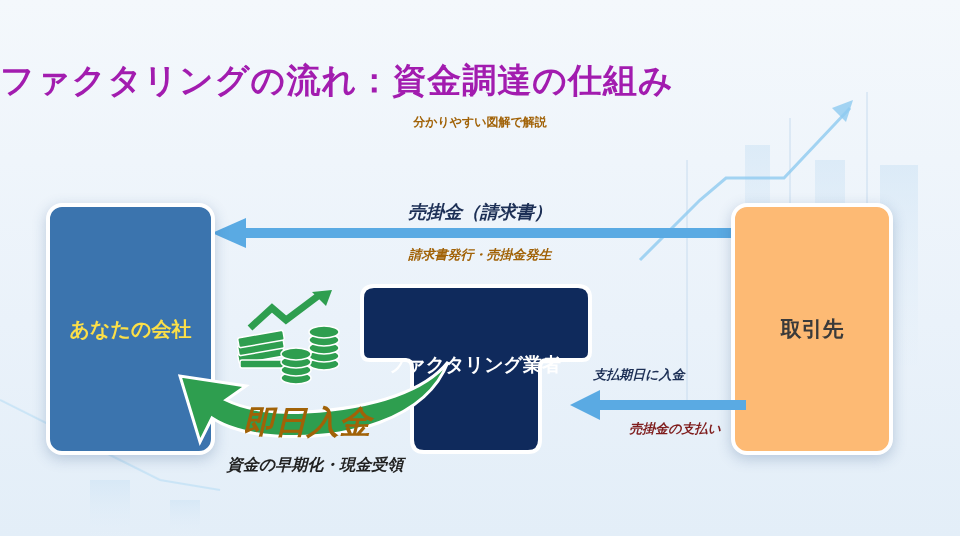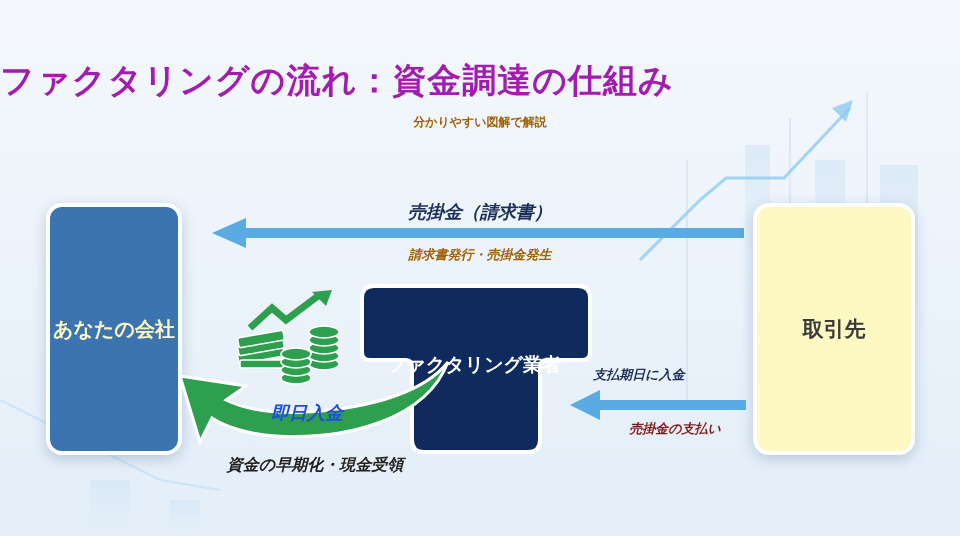--- a/index.html
+++ b/index.html
@@ -20,41 +20,41 @@
     text-align: center; font-size: 12px; font-weight: bold;
     color: #a16207;
   }
   .box {
     position: absolute; border-radius: 16px;
     display: flex; align-items: center; justify-content: center;
     font-weight: bold; border: 4px solid #ffffff;
     box-shadow: 0 4px 14px rgba(40,80,130,0.25);
   }
   .box-company {
-    left: 46px; top: 203px; width: 136px; height: 252px;
-    background: #3b74ae; color: #fef9c3; font-size: 20px;
+    left: 46px; top: 203px; width: 169px; height: 252px;
+    background: #3b74ae; color: #fde047; font-size: 20px;
   }
   .box-client {
-    left: 753px; top: 203px; width: 162px; height: 252px;
-    background: #fef9c3; color: #3a3a3a; font-size: 21px;
+    left: 731px; top: 203px; width: 162px; height: 252px;
+    background: #fdba74; color: #3a3a3a; font-size: 21px;
   }
   .factor-shape { position: absolute; left: 360px; top: 284px; }
   .factor-label {
     position: absolute; left: 362px; top: 308px; width: 224px;
     text-align: center; color: #ffffff; font-size: 19px; font-weight: bold; margin-top: 44px;
   }
   .arrow-label {
     position: absolute; font-weight: bold; text-align: center; color: #1c2f55; font-style: italic;
   }
   .lbl-receivable { left: 380px; top: 200px; width: 200px; font-size: 18px; }
   .lbl-invoice { left: 370px; top: 246px; width: 220px; font-size: 13px; color: #a16207; }
   .lbl-payday { left: 564px; top: 366px; width: 150px; font-size: 13px; }
   .lbl-payment { left: 600px; top: 420px; width: 150px; font-size: 13px; color: #7f1d1d; }
   .lbl-sameday {
-    left: 232px; top: 401px; width: 150px; font-size: 18px; color: #1d4ed8;
+    left: 232px; top: 401px; width: 150px; font-size: 32px; color: #a16207;
   }
   .lbl-early { left: 215px; top: 455px; width: 200px; font-size: 16px; color: #222; }
   svg.abs { position: absolute; }
 </style>
 </head>
 <body>
 
 <svg class="bg-deco" width="960" height="536" viewBox="0 0 960 536">
   <defs>
     <linearGradient id="barg" x1="0" y1="0" x2="0" y2="1">

